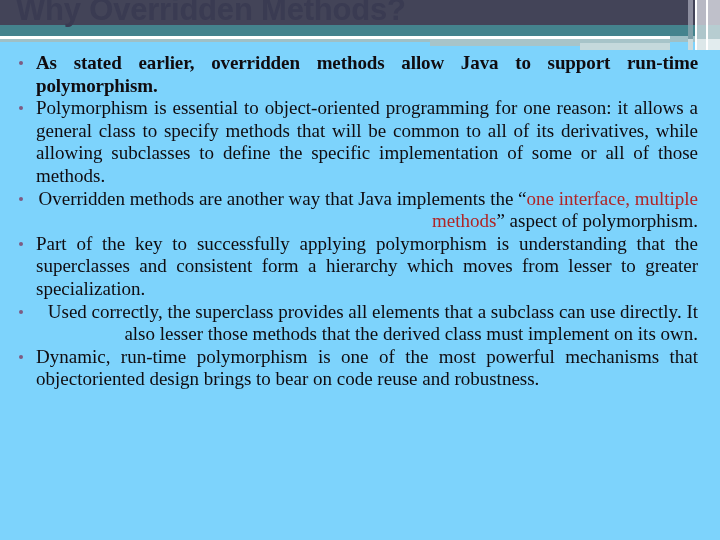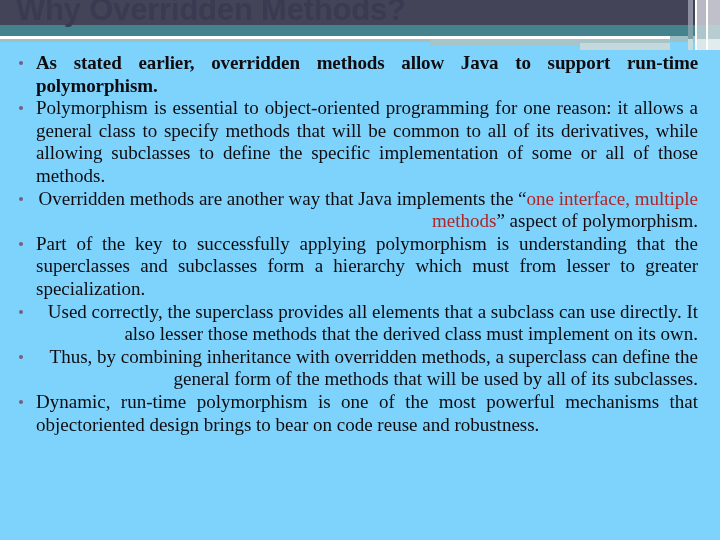--- a/index.html
+++ b/index.html
@@ -227,33 +227,29 @@
         <span>Polymorphism is essential to object-oriented programming for one reason: it allows a general class to specify methods that will be common to all of its derivatives, while allowing subclasses to define the specific implementation of some or all of those methods.</span>
       </li>
 
       <li class="bullet nojustify">
         <span class="dot"></span>
         <span>Overridden methods are another way that Java implements the “</span><span class="hl-red">one interface, multiple methods</span><span>” aspect of polymorphism.</span>
       </li>
 
       <li class="bullet">
         <span class="dot"></span>
-        <span>Part of the key to successfully applying polymorphism is understanding that the superclasses and subclasses form a hierarchy which must from lesser to greater specialization.</span>
+        <span>Part of the key to successfully applying polymorphism is understanding that the superclasses and consistent form a hierarchy which moves from lesser to greater specialization.</span>
       </li>
 
       <li class="bullet nojustify">
         <span class="dot"></span>
         <span>Used correctly, the superclass provides all elements that a subclass can use directly. It also lesser those methods that the derived class must implement on its own.</span>
       </li>
 
 
-      <li class="bullet nojustify">
-        <span class="dot"></span>
-        <span>Thus, by combining inheritance with overridden methods, a superclass can define the general form of the methods that will be used by all of its subclasses.</span>
-      </li>
 
       <li class="bullet">
         <span class="dot"></span>
         <span>Dynamic, run-time polymorphism is one of the most powerful mechanisms that objectoriented design brings to bear on code reuse and robustness.</span>
       </li>
 
     </ul>
   </div>
 
 </div>

